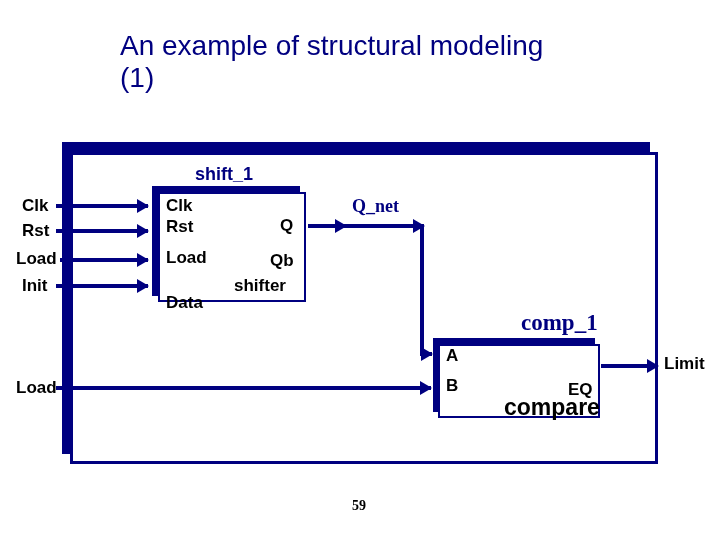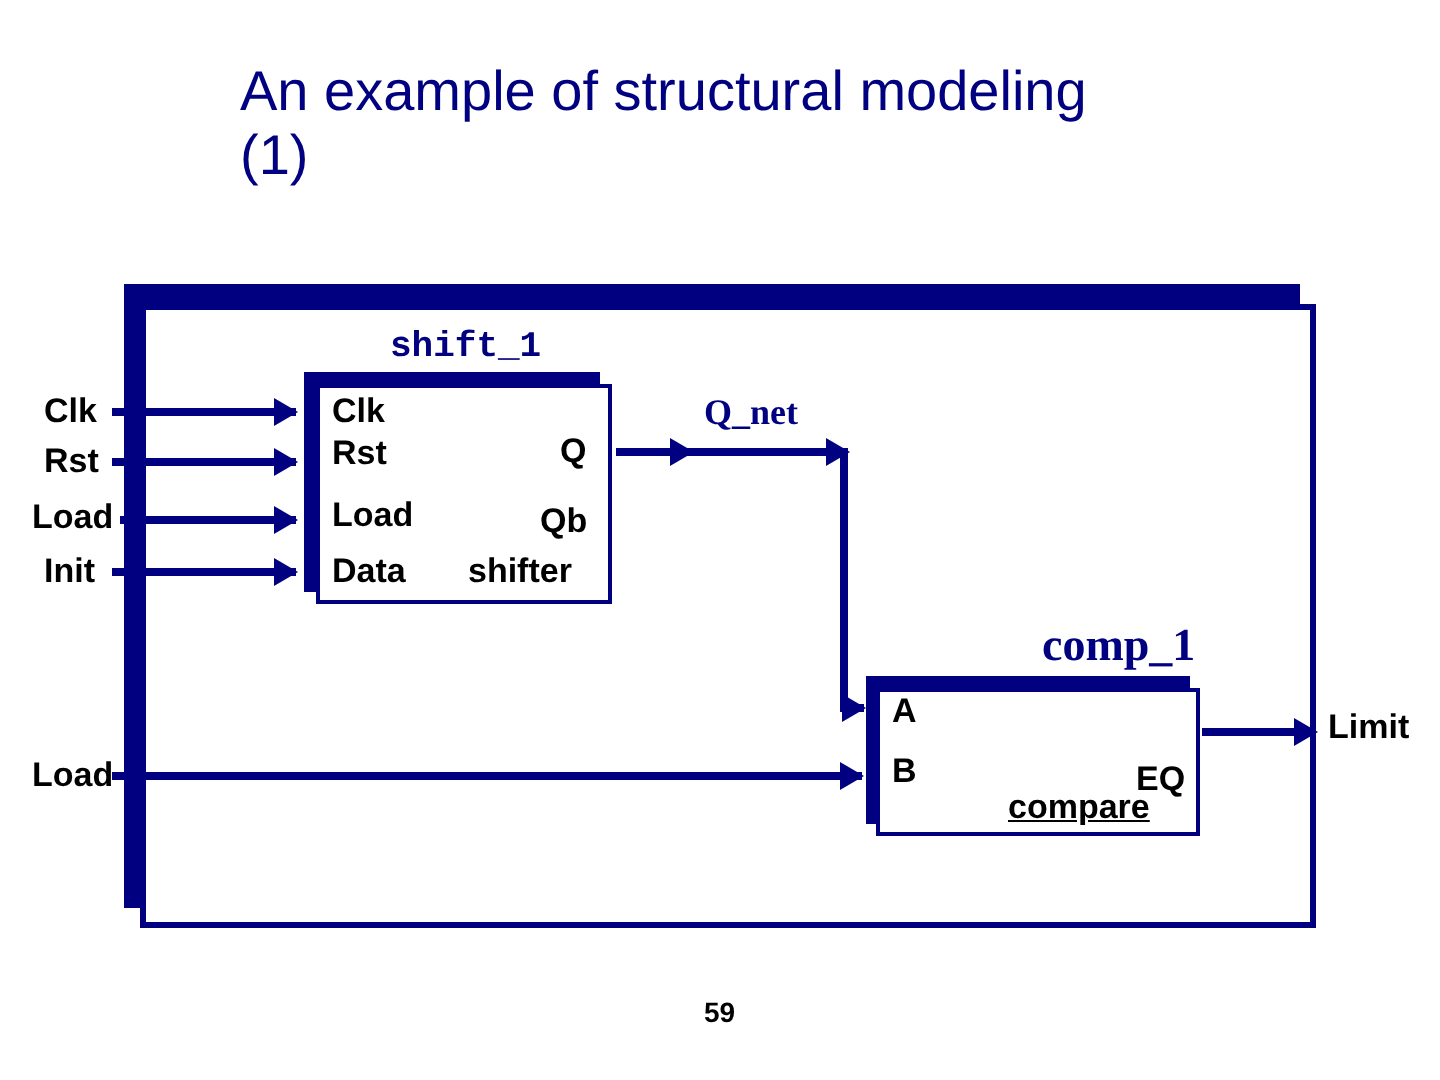--- a/index.html
+++ b/index.html
@@ -4,65 +4,65 @@
 <style>
   * { box-sizing: border-box; margin: 0; padding: 0; }
   html, body { width: 720px; height: 540px; background: #fff; font-family: Arial, sans-serif; }
   .slide { position: relative; width: 570px; height: 540px; }
   .title { position: absolute; left: 120px; top: 30px; font-size: 28px; color: #000080; font-weight: normal; }
   .title .line2 { display: block; }
   
   .outer-shadow { position: absolute; left: 62px; top: 142px; width: 588px; height: 312px; background: #000080; }
   .outer-box   { position: absolute; left: 70px; top: 152px; width: 588px; height: 312px; background: #fff; border: 3px solid #000080; }
   
-  .shift-label { position: absolute; left: 195px; top: 164px; font-family: Liberation Mono, monospace; font-weight: bold; color: #000080; font-size: 18px; }
+  .shift-label { position: absolute; left: 195px; top: 164px; font-family: Liberation Sans, sans-serif; font-weight: bold; color: #000080; font-size: 18px; }
   .shifter-shadow { position: absolute; left: 152px; top: 186px; width: 148px; height: 110px; background: #000080; }
   .shifter-box    { position: absolute; left: 158px; top: 192px; width: 148px; height: 110px; background: #fff; border: 2px solid #000080; }
   .port { position: absolute; font-size: 17px; font-weight: bold; color: #000; }
   .shifter-module { position: absolute; left: 234px; top: 276px; font-size: 17px; font-weight: bold; color: #000; text-align: center; }
   
   .comp-label { position: absolute; left: 521px; top: 310px; font-family: Georgia, 'Times New Roman', serif; font-weight: bold; color: #000080; font-size: 23px; }
   .compare-shadow { position: absolute; left: 433px; top: 338px; width: 162px; height: 74px; background: #000080; }
   .compare-box    { position: absolute; left: 438px; top: 344px; width: 162px; height: 74px; background: #fff; border: 2px solid #000080; }
-  .compare-module { position: absolute; left: 504px; top: 394px; font-size: 17px; font-weight: bold; color: #000; text-decoration: underline; }
+  .compare-module { position: absolute; left: 504px; top: 394px; font-size: 23px; font-weight: bold; color: #000; }
   .shiftcomp { position: absolute; left: 542px; top: 430px; font-family: Georgia, 'Times New Roman', serif; font-weight: bold; color: #000080; font-size: 18px; }
   
   .in-label { position: absolute; font-size: 17px; font-weight: bold; color: #000; }
   
   .arrow { position: absolute; height: 4px; background: #000080; }
   .arrow::after {
     content: ""; position: absolute; right: -1px; top: -5px;
     border-left: 12px solid #000080; border-top: 7px solid transparent; border-bottom: 7px solid transparent;
   }
   .vline { position: absolute; width: 4px; background: #000080; }
   
   .qnet { position: absolute; left: 352px; top: 196px; font-family: Georgia, 'Times New Roman', serif; font-weight: bold; color: #000080; font-size: 18px; }
   .limit { position: absolute; left: 664px; top: 354px; font-size: 17px; font-weight: bold; color: #000; }
-  .pagenum { position: absolute; left: 352px; top: 498px; font-size: 14px; font-weight: bold; color: #000; }
+  .pagenum { position: absolute; left: 352px; top: 498px; font-size: 14px; font-weight: bold; color: #000; font-family: Liberation Serif, serif; }
 </style>
 </head>
 <body>
 
 <div class="slide">
 
   <div class="title">
     <span>An example of structural modeling</span>
     <span class="line2">(1)</span>
   </div>
 
   <div class="outer-shadow"></div>
   <div class="outer-box"></div>
 
   <div class="shift-label">shift_1</div>
   <div class="shifter-shadow"></div>
   <div class="shifter-box"></div>
   <div class="port" style="left:166px; top:196px;">Clk</div>
   <div class="port" style="left:166px; top:217px;">Rst</div>
   <div class="port" style="left:166px; top:248px;">Load</div>
-  <div class="port" style="left:166px; top:276px;">Data</div>
+  <div class="port" style="left:166px; top:293px;">Data</div>
   <div class="port" style="left:280px; top:216px;">Q</div>
   <div class="port" style="left:270px; top:251px;">Qb</div>
   <div class="shifter-module">shifter</div>
 
   <div class="comp-label">comp_1</div>
   <div class="compare-shadow"></div>
   <div class="compare-box"></div>
   <div class="port" style="left:446px; top:346px;">A</div>
   <div class="port" style="left:446px; top:376px;">B</div>
   <div class="port" style="left:568px; top:354px;margin-top:26px;">EQ</div>

